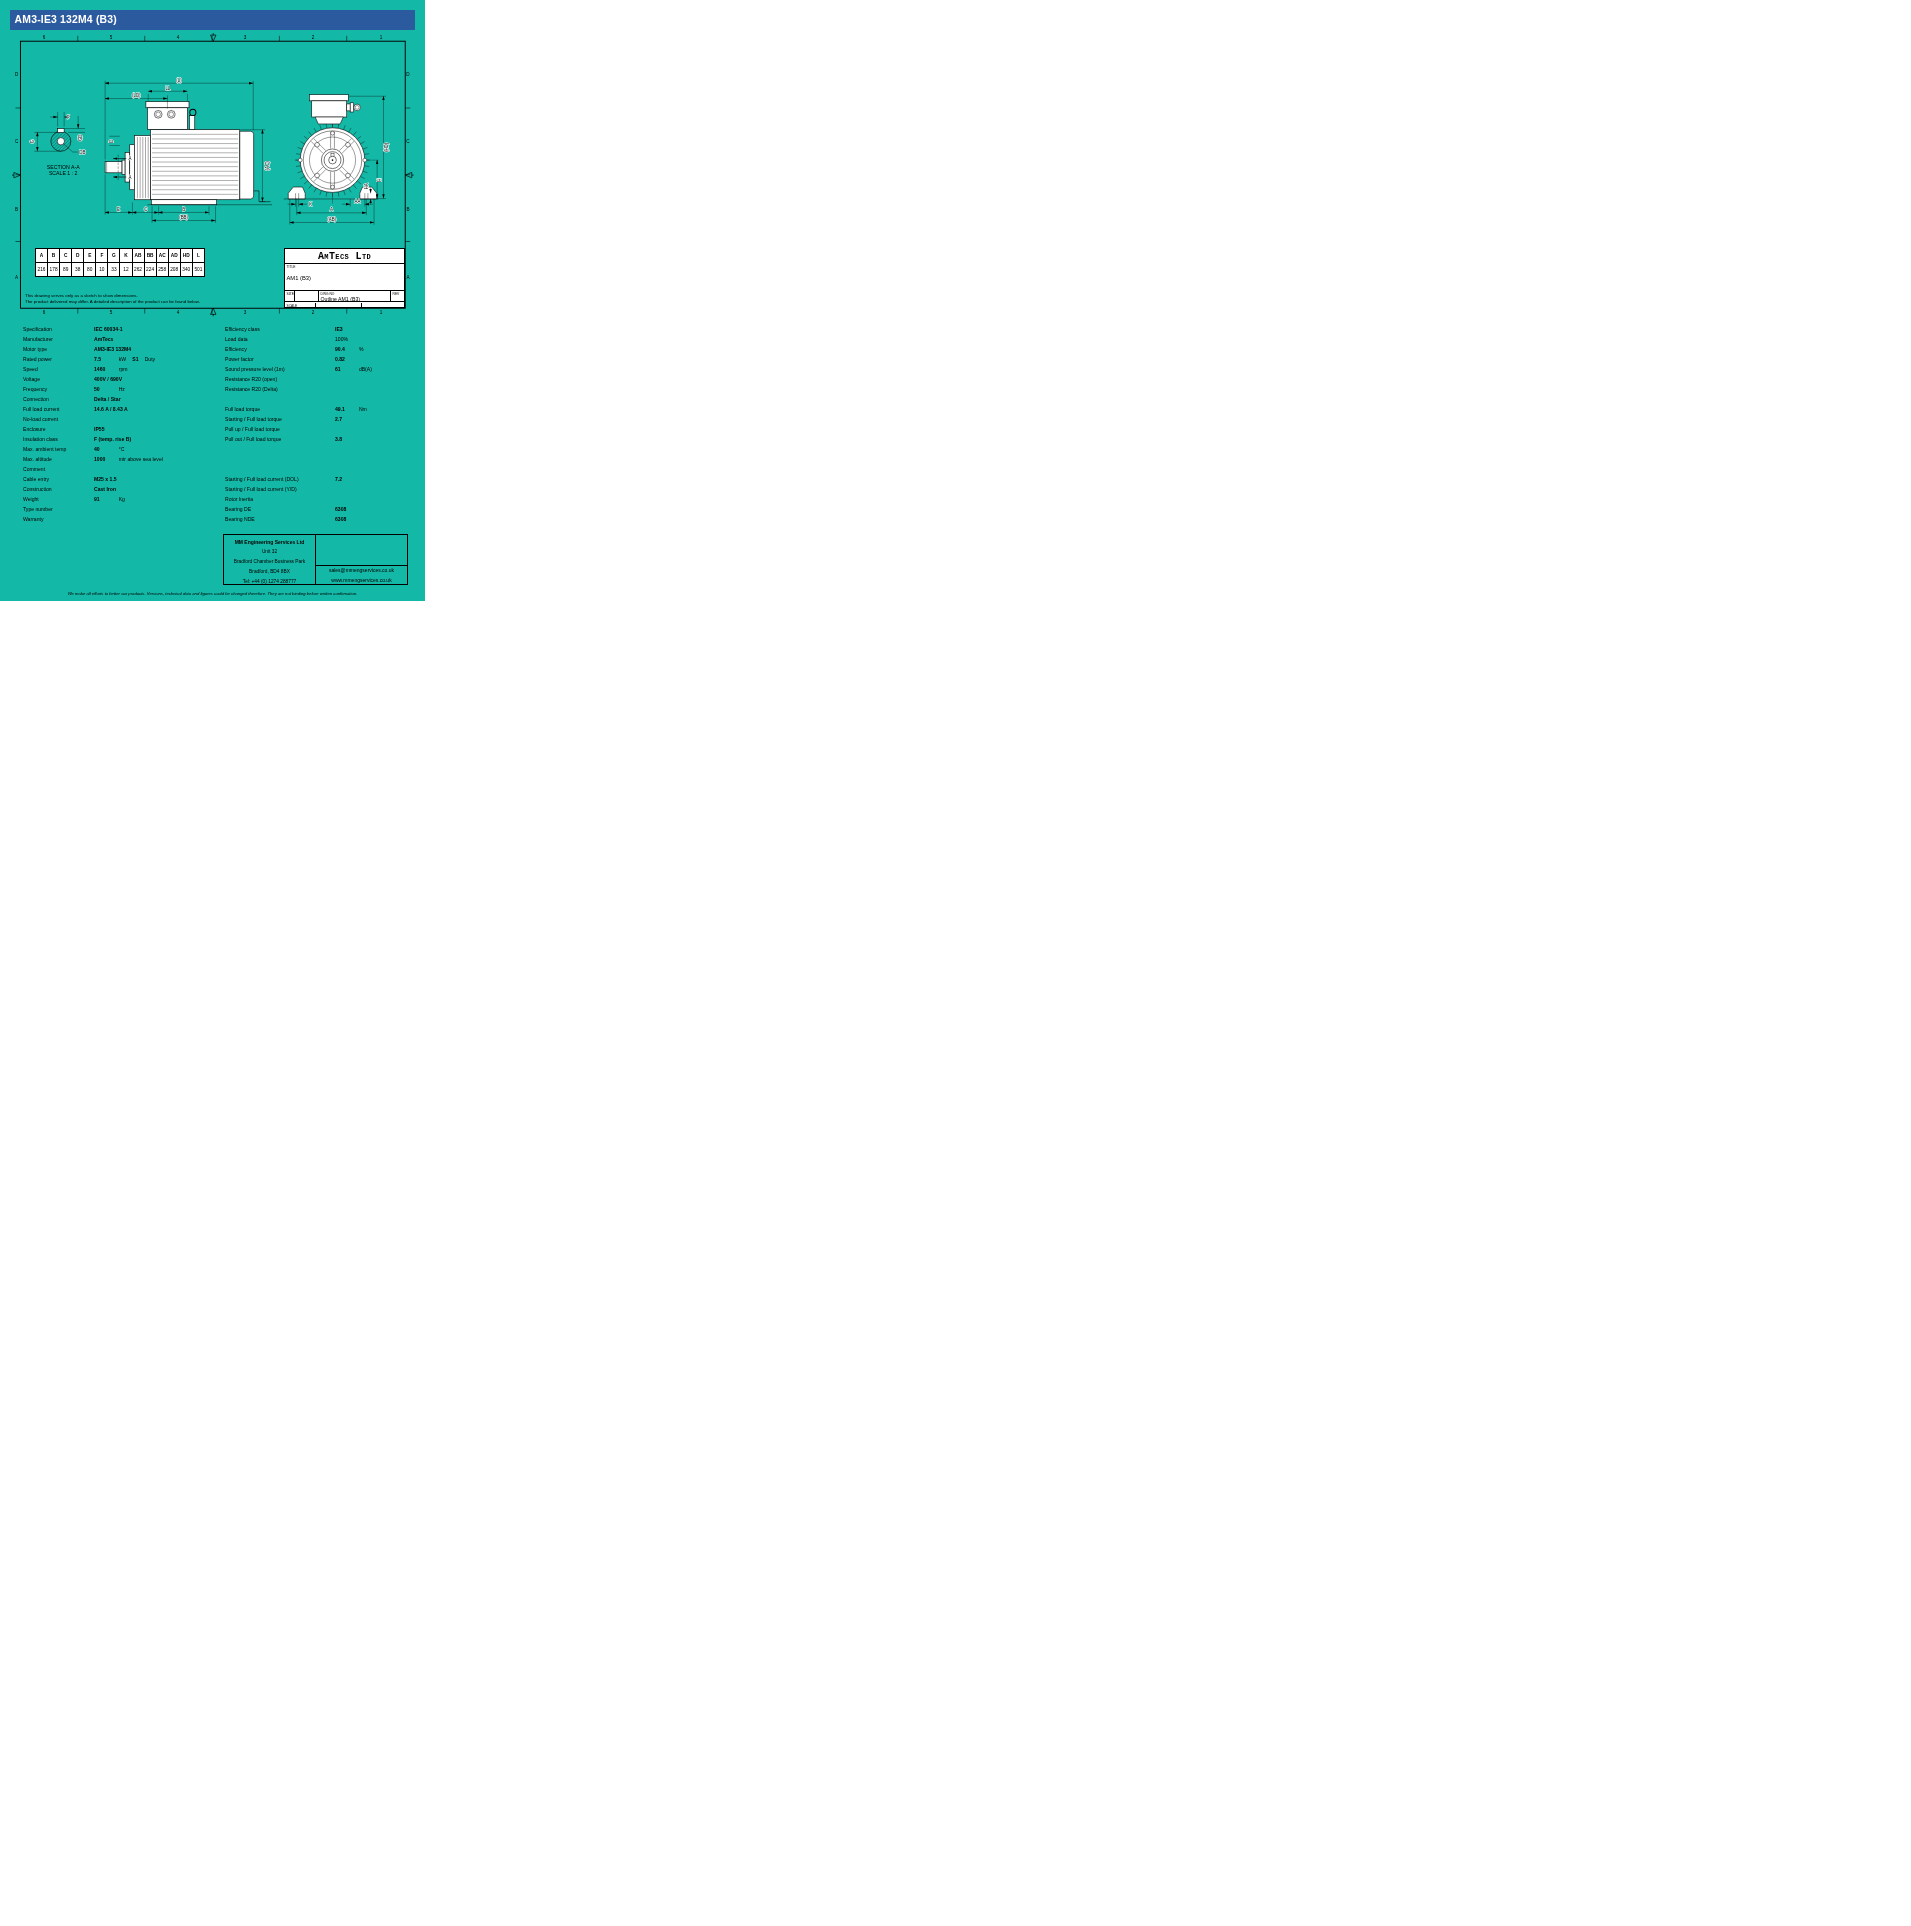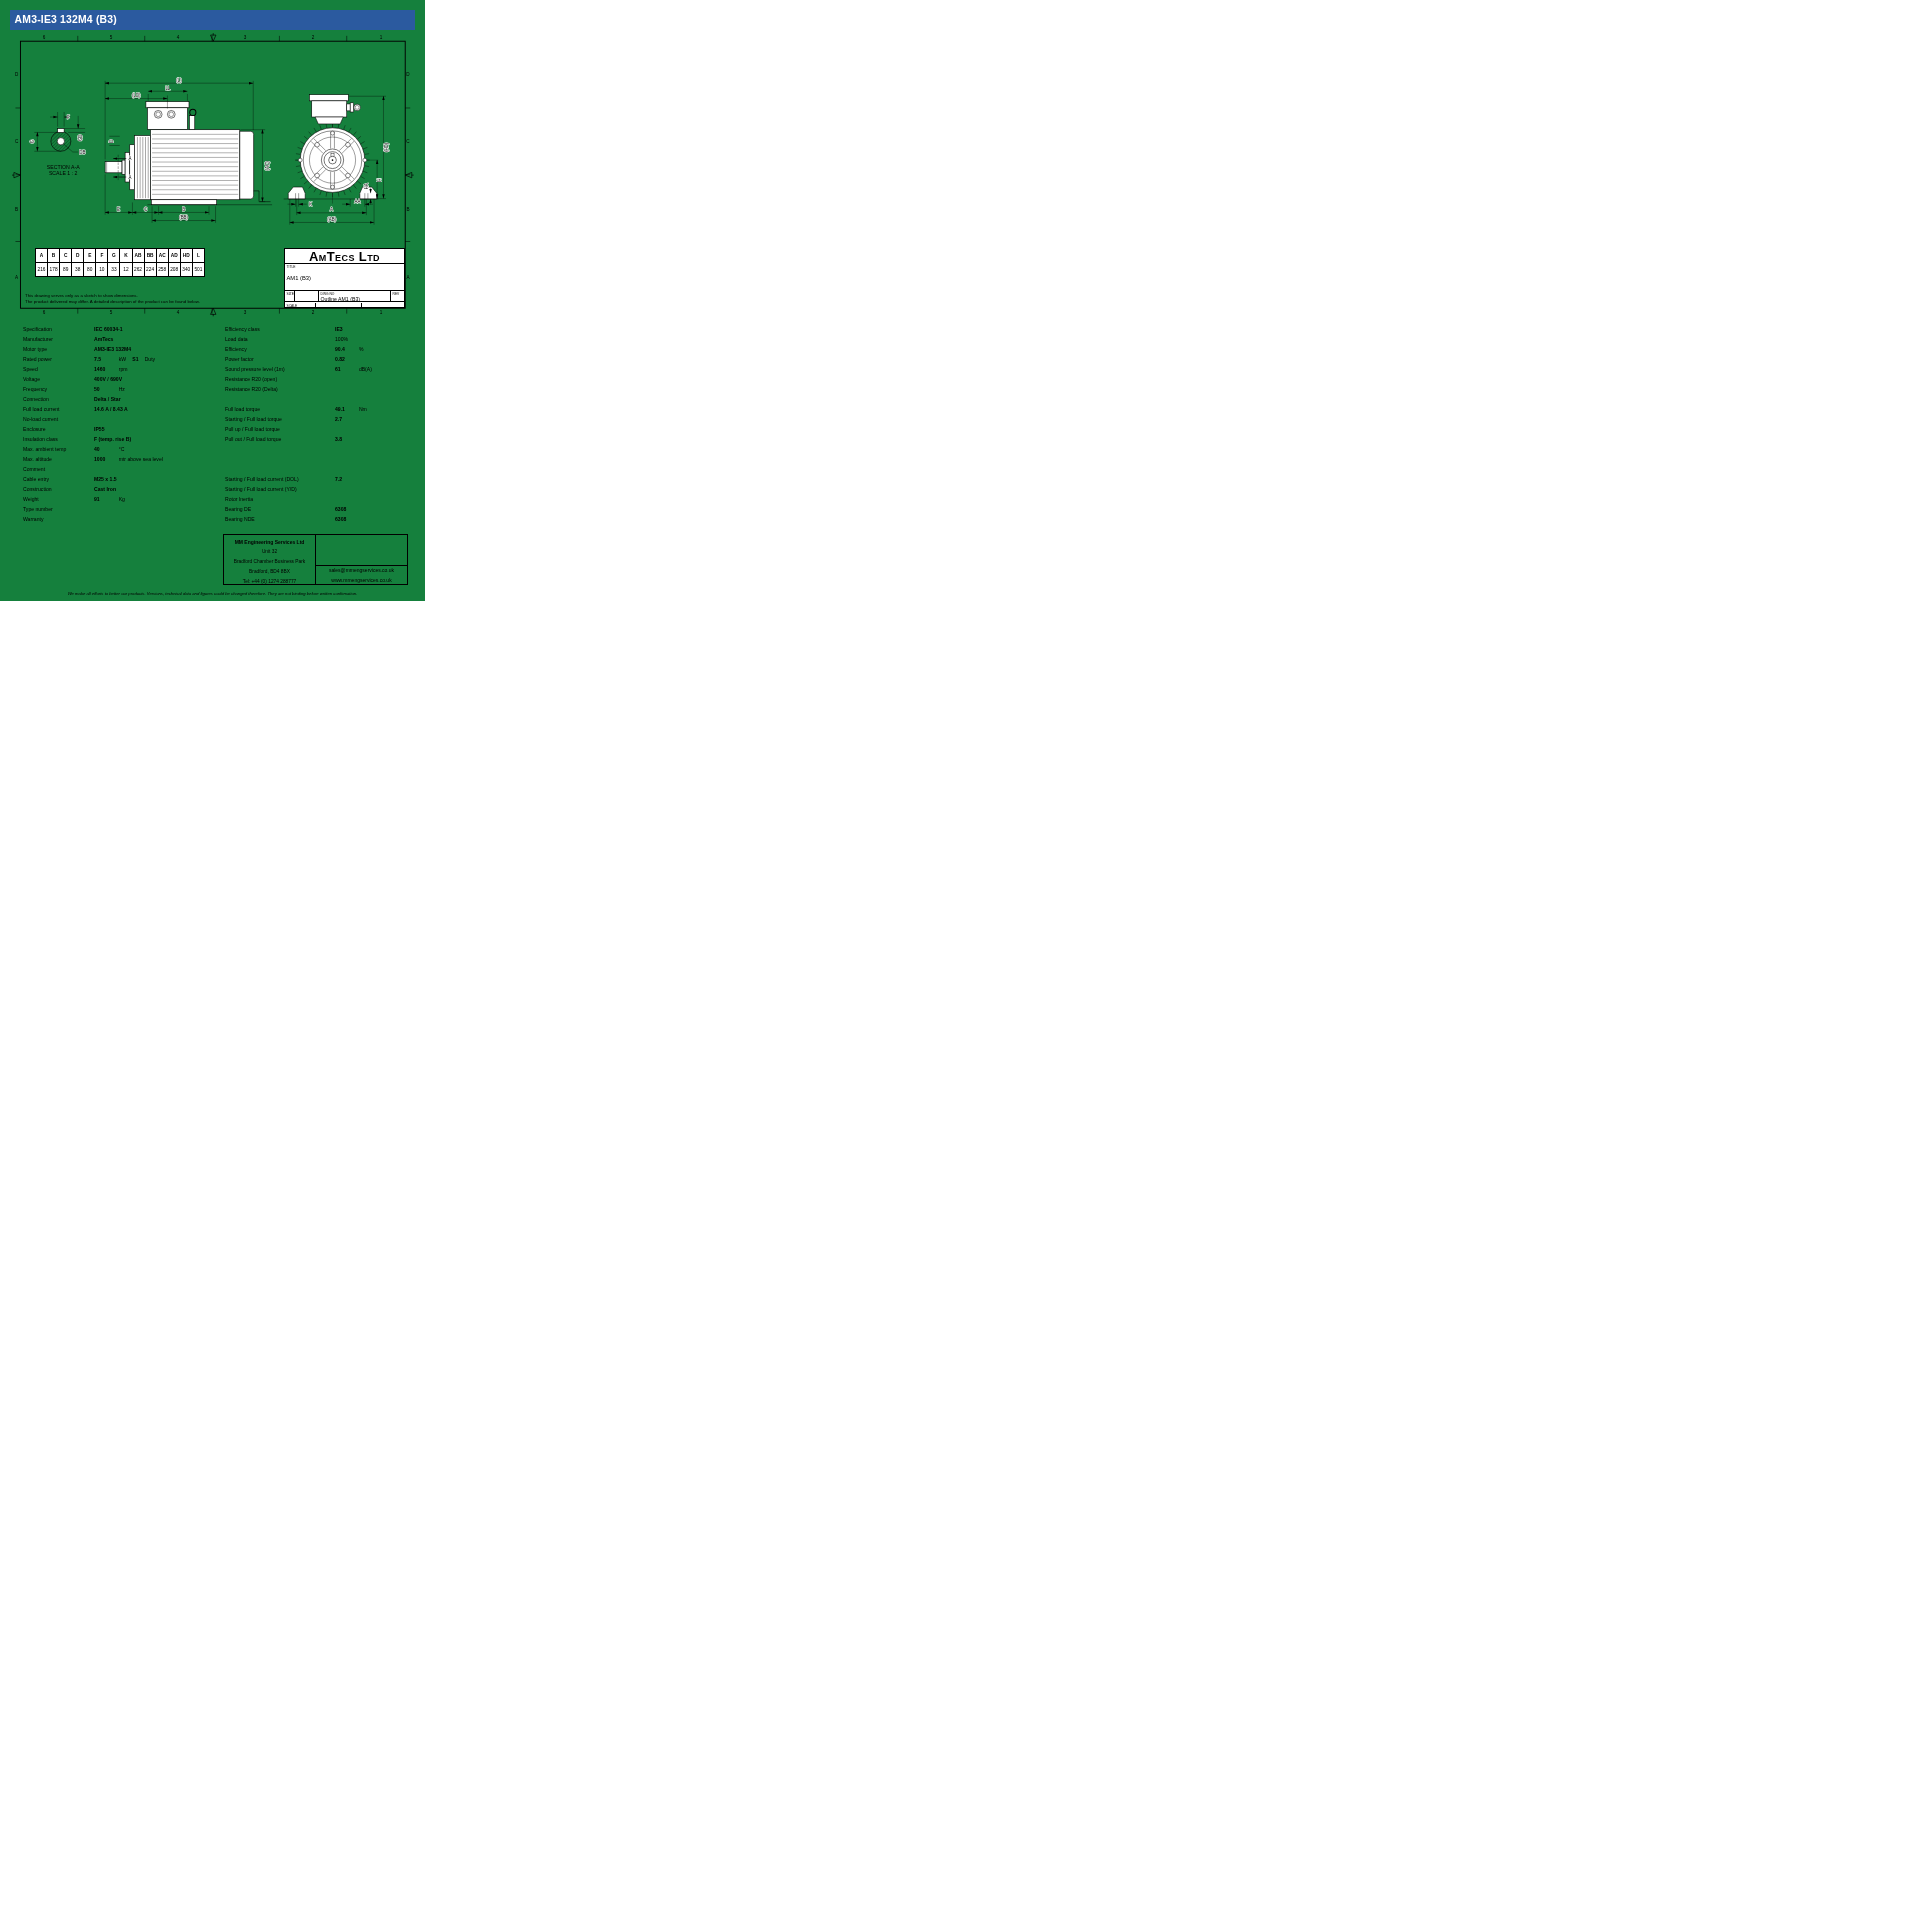--- a/index.html
+++ b/index.html
@@ -1,17 +1,17 @@
 <!DOCTYPE html>
 <html style="font-size:6.2px"><head>
 <meta charset="utf-8">
 <style>
   * { margin:0; padding:0; box-sizing:border-box; }
   body { background:#fff; font-family:"Liberation Sans", sans-serif; }
-  .page { position:relative; width:425px; height:601px; background:#15803d; overflow:hidden; }
+  .page { position:relative; width:425px; height:601px; background:#14b8a6; overflow:hidden; }
 
   
   .header-bar { position:absolute; left:9.6px; top:9.6px; width:405px; height:20px;
     display:flex; align-items:center; }
   .header-bar .title { color:#fff; font-size:10.4px; font-weight:bold; padding-left:5px; letter-spacing:0.2px; }
 
   
   .drawing { position:absolute; left:11.6px; top:33px; width:404px; height:285px; }
   .drawing svg { position:absolute; left:0; top:0; }
   svg text { font-family:"Liberation Sans", sans-serif; fill:#000; }
@@ -26,22 +26,22 @@
     border:0.8px solid #000; border-collapse:collapse; table-layout:fixed; background:#fff; }
   .dim-table td { border-left:0.4px solid #000; text-align:center; font-size:4.8px; padding:0; }
   .dim-table tr.hdr td { border-bottom:1px solid #000; font-weight:bold; height:14px; }
   .dim-table tr.val td { height:12.7px; font-weight:normal; }
 
   
   .title-block { position:absolute; left:284px; top:248px; width:121px; height:60px;
     border:0.8px solid #000; background:#fff; }
   .tb-logo { position:absolute; left:0; top:0; width:100%; height:15.4px; border-bottom:0.8px solid #000;
     display:flex; align-items:center; justify-content:center;
-    font-family:Liberation Sans, sans-serif; font-weight:bold; font-variant:small-caps;
-    font-size:13px; letter-spacing:0.4px; }
+    font-family:Liberation Mono, monospace; font-weight:bold; font-variant:small-caps;
+    font-size:10px; letter-spacing:0.4px; }
   .tb-title { position:absolute; left:0; top:15.4px; width:100%; height:27px; border-bottom:0.8px solid #000; }
   .tb-small { font-size:3.3px; padding:0.8px 0 0 1.5px; }
   .tb-title-val { font-size:5.8px; padding:5.4px 0 0 1.5px; }
   .tb-meta { position:absolute; left:0; top:42px; width:100%; height:11.2px; border-bottom:0.8px solid #000; display:flex; }
   .tb-size { width:10px; border-right:0.4px solid #000; }
   .tb-sizeval { width:24px; border-right:0.4px solid #000; }
   .tb-dwg { flex:1; border-right:0.4px solid #000; }
   .tb-dwg-val { font-size:5.2px; padding:0.4px 0 0 1.5px; }
   .tb-rev { width:13px; }
   .tb-scale { position:absolute; left:0; top:54px; width:100%; height:5.4px; display:flex; }

